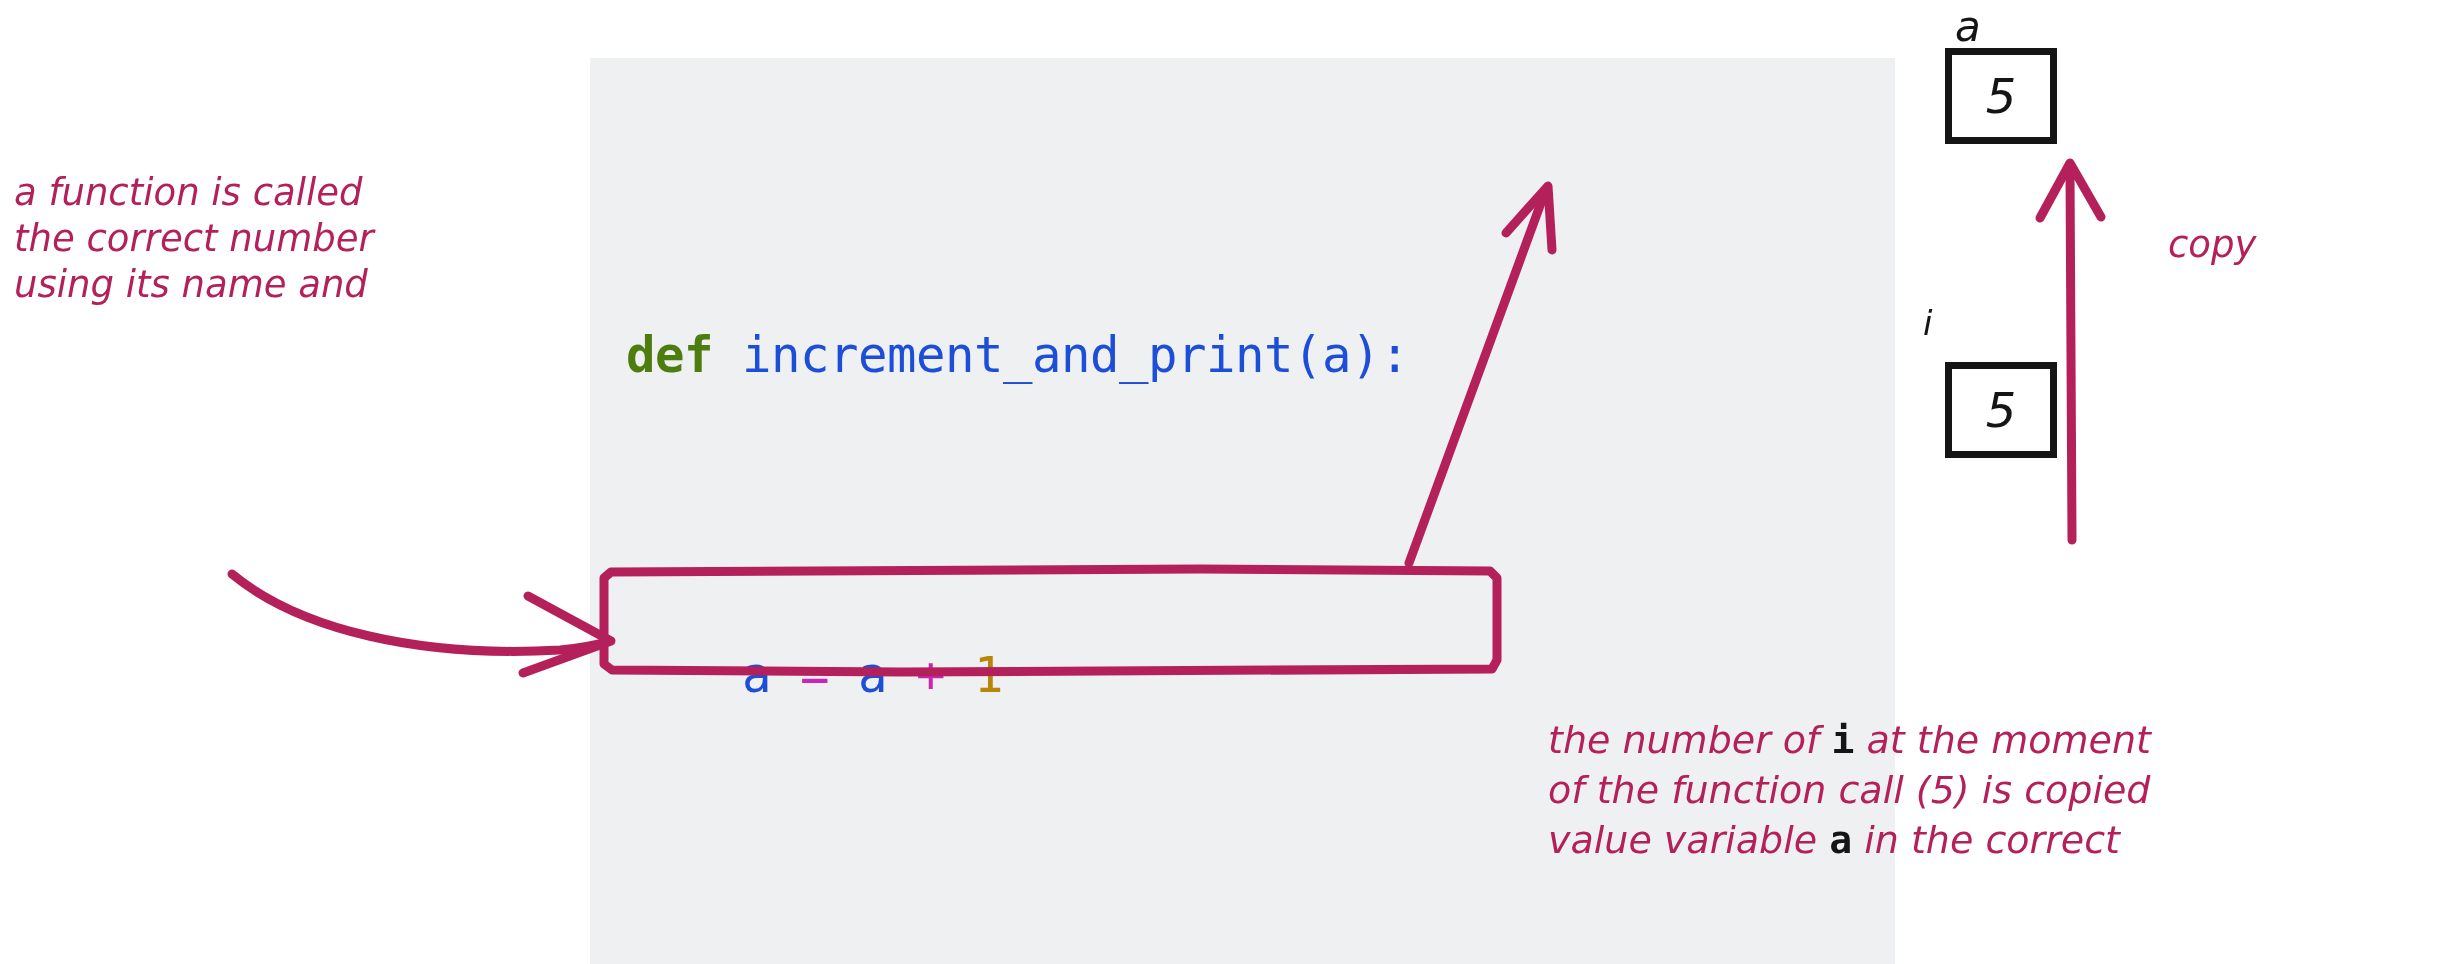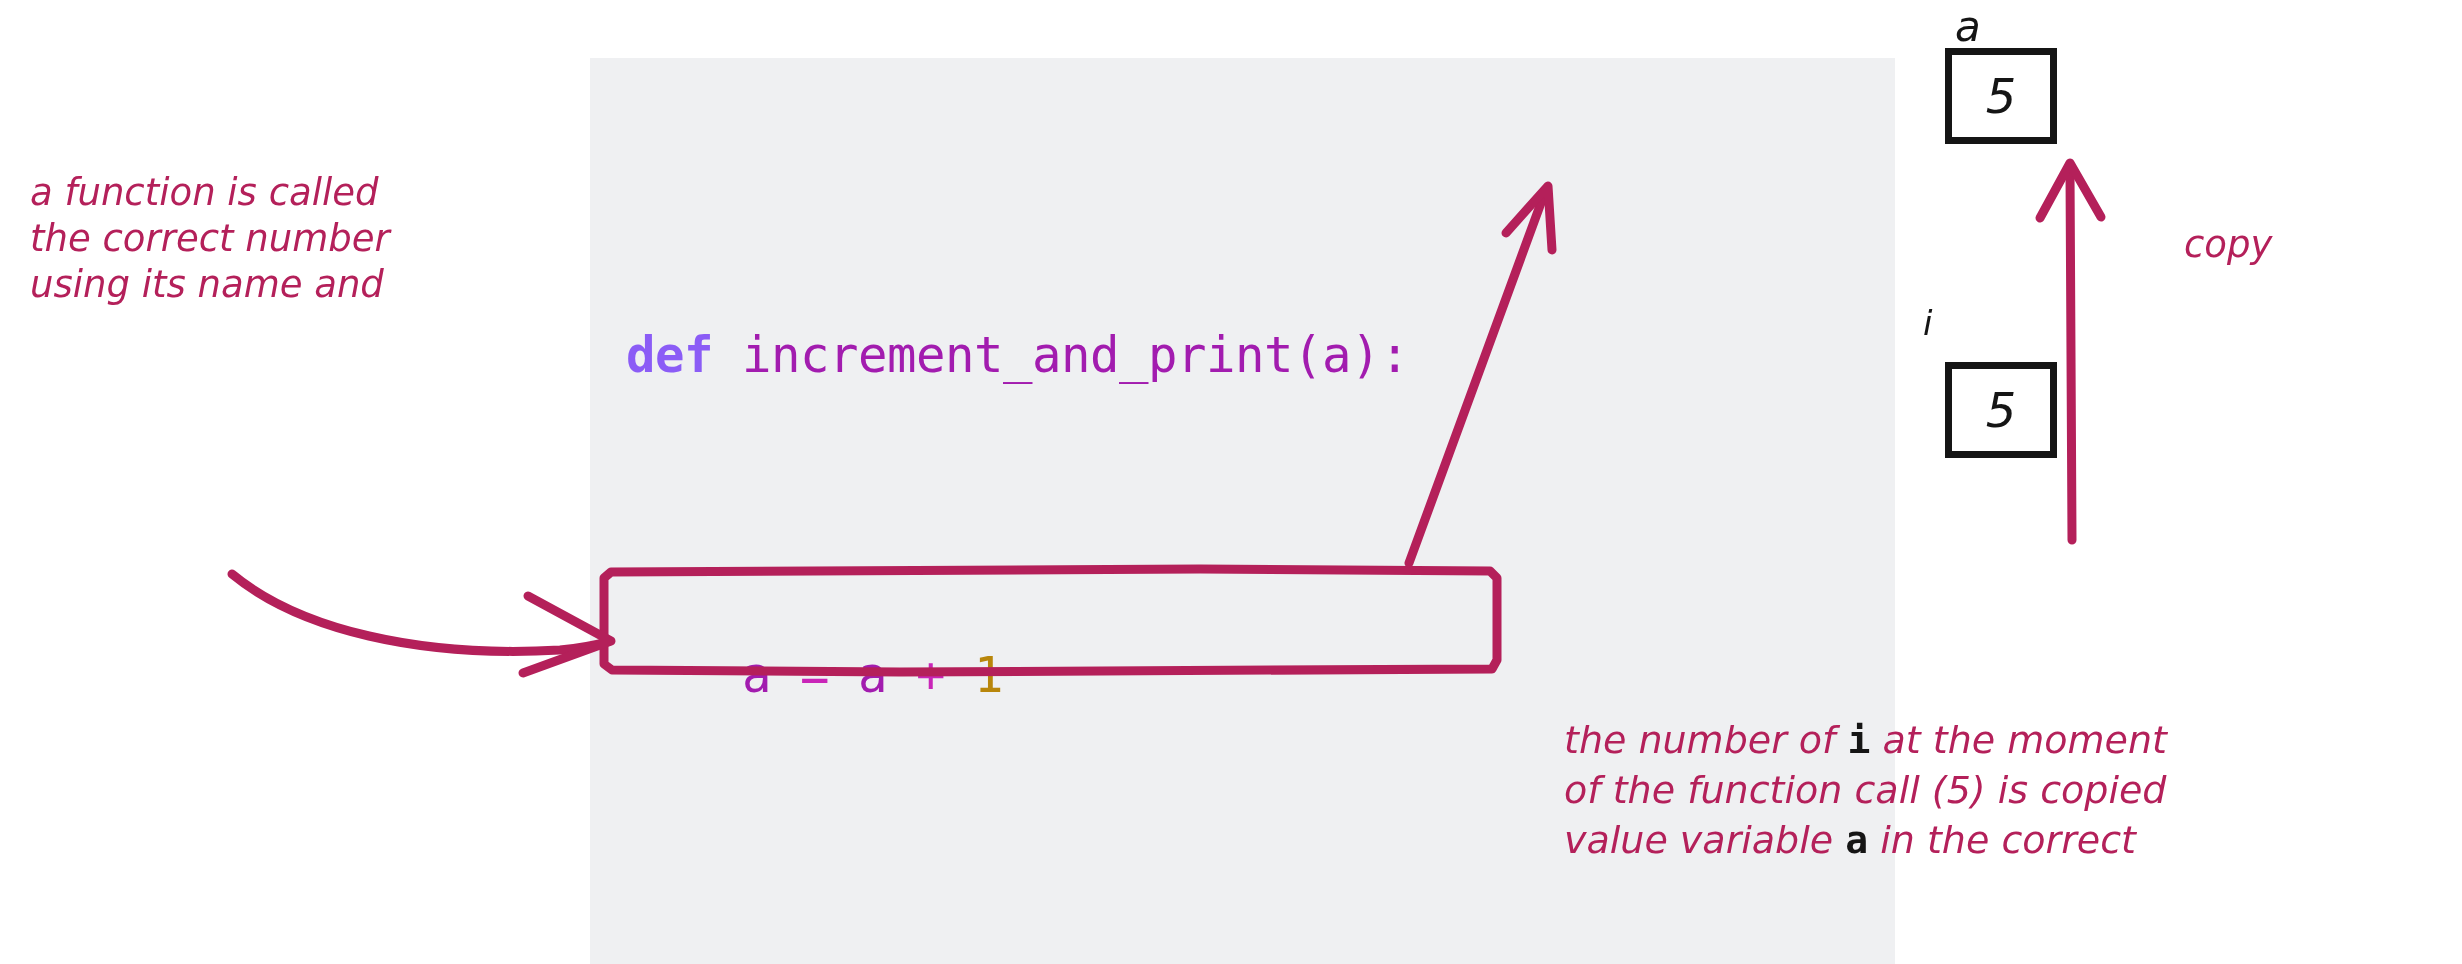--- a/index.html
+++ b/index.html
@@ -29,42 +29,41 @@
     left: 36px;
     top: 18px;
     font-family: "DejaVu Sans Mono", "Liberation Mono", monospace;
     font-size: 49px;
     line-height: 80px;
     color: #37474f;
     white-space: pre;
     letter-spacing: -0.5px;
   }
   .code-line { height: 80px; }
-  .tok-kw { color: #8b5cf6; font-weight: bold; }
+  .tok-kw { color: #4d7c0f; font-weight: bold; }
   .tok-op { color: #c925b8; }
   .tok-num { color: #b8860b; }
-  .tok-name { color: #a21caf; }
+  .tok-name { color: #1d4ed8; }
 
   
   #annotation-layer {
     position: absolute;
     left: 0; top: 0;
     width: 2462px;
     height: 964px;
     pointer-events: none;
   }
 
   
   .hand {
     position: absolute;
     color: #b4205a;
     font-family: "DejaVu Sans", sans-serif;
     font-style: italic;
     font-weight: 500;
-    margin-left: 16px;
   }
   #left-note {
     left: 14px;
     top: 170px;
     width: 380px;
     font-size: 37px;
     line-height: 46px;
   }
   #copy-label {
     left: 2168px;

